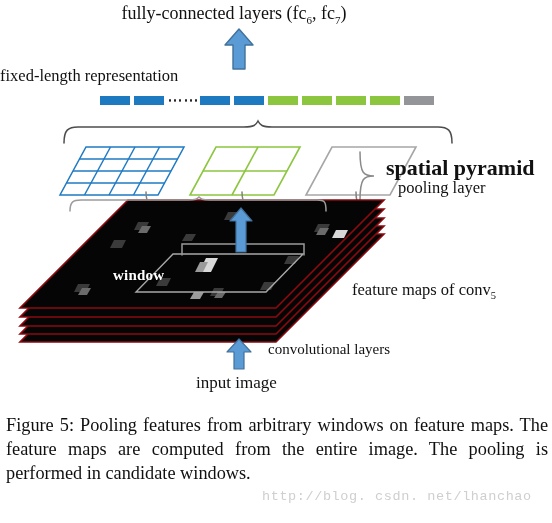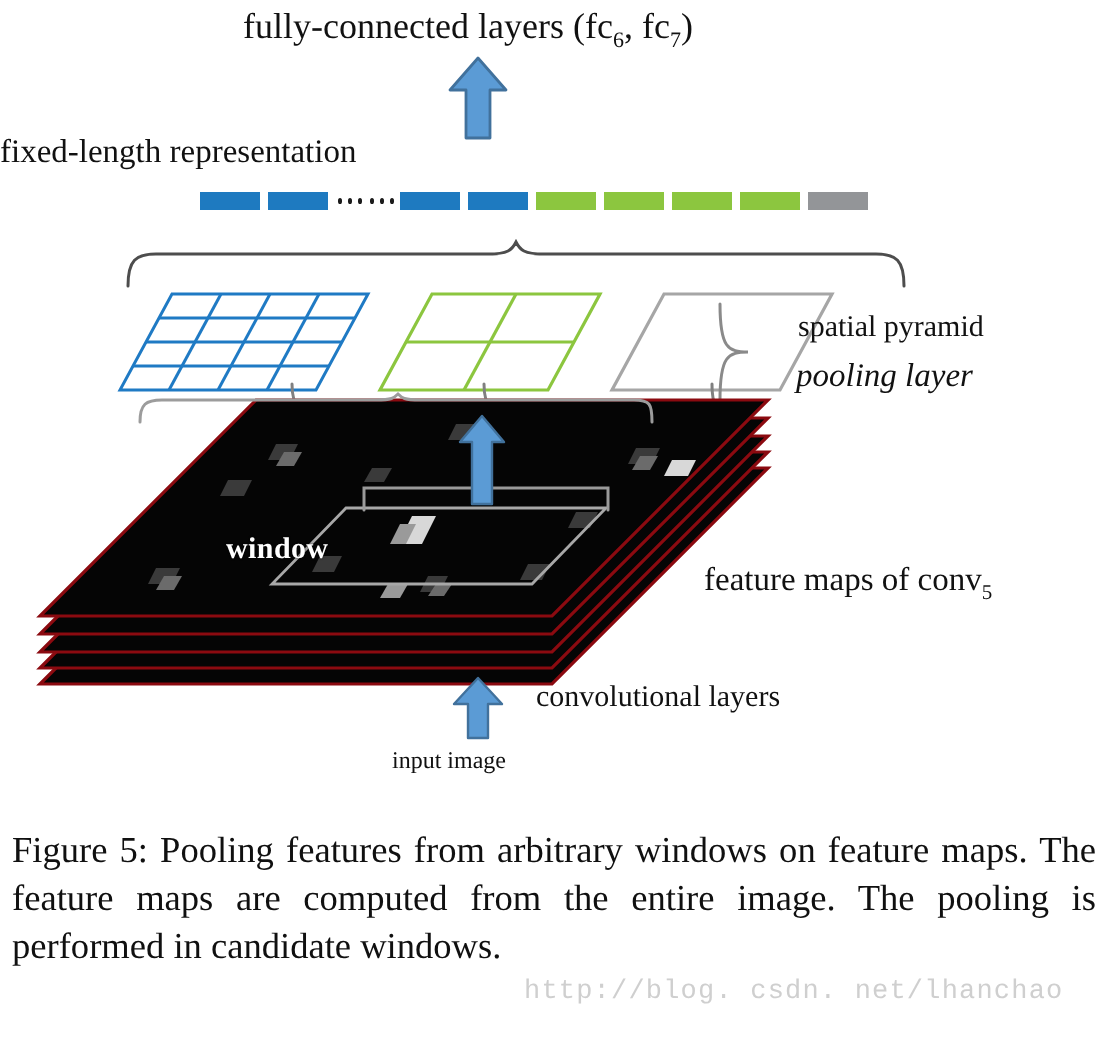--- a/index.html
+++ b/index.html
@@ -10,26 +10,26 @@
     -webkit-font-smoothing:antialiased;
   }
   .fig{position:absolute;left:0;top:0;width:552px;height:410px;}
   .abs{position:absolute;}
 
   
   .txt{position:absolute;white-space:nowrap;color:#111;line-height:1;}
   #title-text{left:0;top:4px;width:468px;text-align:center;font-size:18px;}
   #title-text sub{font-size:11px;}
   #repr-label{left:0;top:68px;width:488px;font-size:16.5px;}
-  #spp-l1{left:399px;top:157px;font-size:15px;}
-  #spp-l2{left:398px;top:180px;font-size:16.5px;font-style:italic;}
+  #spp-l1{left:386px;top:157px;font-size:22px;font-weight:bold;}
+  #spp-l2{left:398px;top:180px;font-size:16.5px;}
   #fmaps-label{left:352px;top:282px;font-size:16.5px;}
   #fmaps-label sub{font-size:10.5px;}
   #conv-label{left:268px;top:342px;font-size:15px;}
-  #input-label{left:196px;top:374px;font-size:12px;}
+  #input-label{left:196px;top:374px;font-size:17px;}
   #window-label{left:113px;top:268px;font-size:15px;font-weight:bold;color:#ffffff;
       font-family:"Liberation Serif","DejaVu Serif",serif;letter-spacing:.2px;
       text-shadow:0 0 1px #000;text-align:right;}
 
   
   #caption{
     position:absolute;left:6px;top:414px;width:542px;
     font-size:18.3px;line-height:1.30;
     text-align:justify;text-align-last:left;
     color:#101010;

